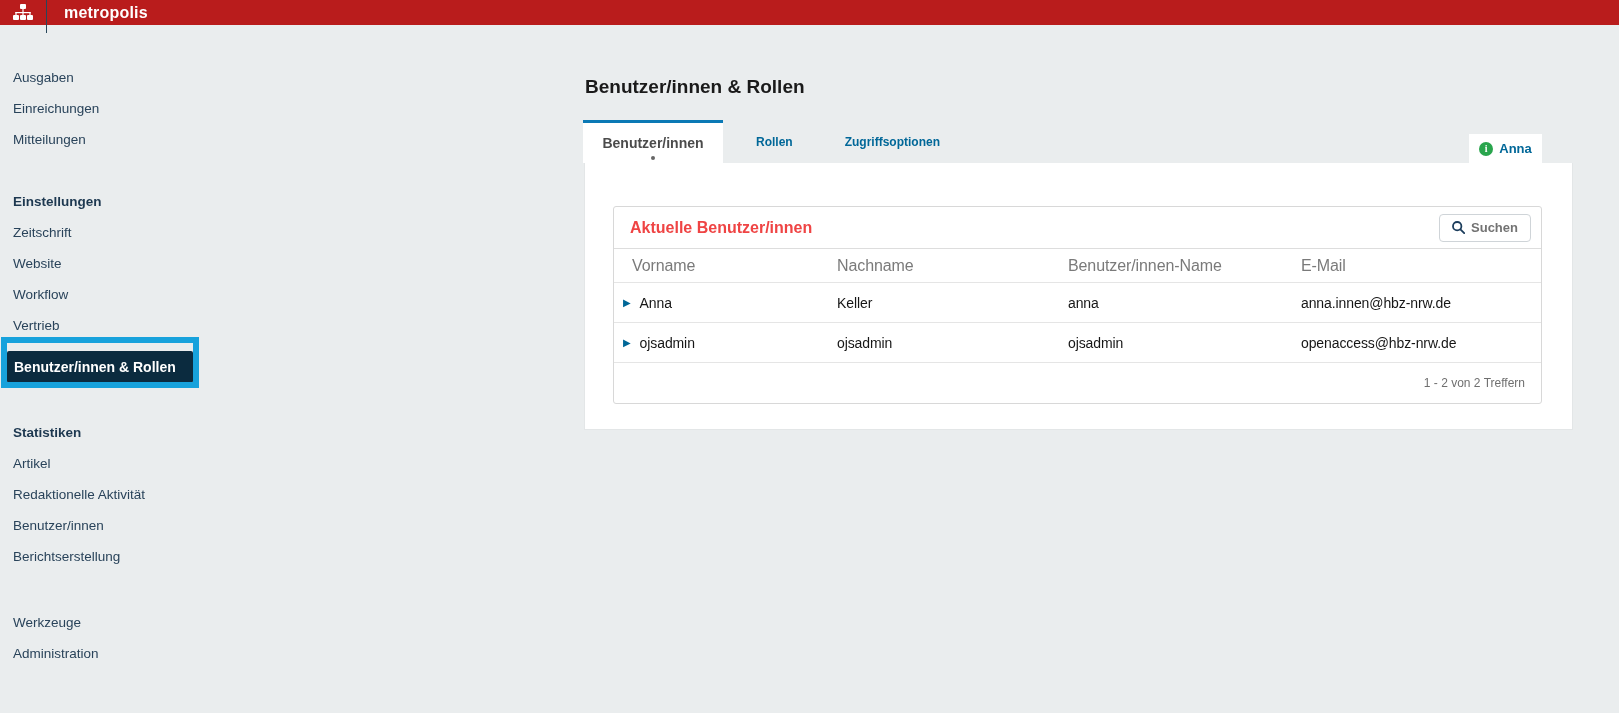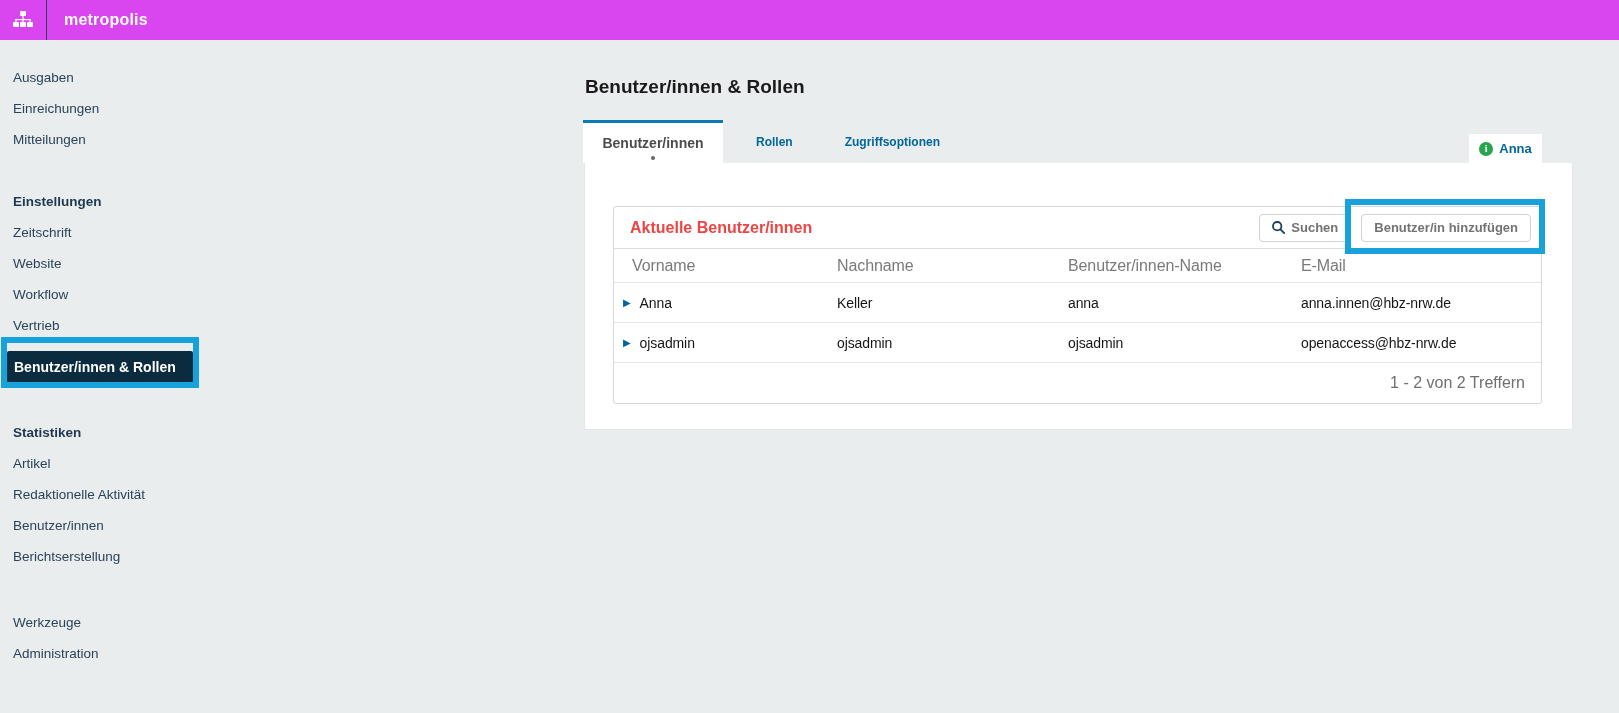--- a/index.html
+++ b/index.html
@@ -1,21 +1,21 @@
 <!DOCTYPE html>
 <html><head>
 <meta charset="utf-8">
 <style>
   * { margin:0; padding:0; box-sizing:border-box; }
   html,body { width:1619px; height:713px; }
   body { font-family:"Liberation Sans", sans-serif; }
   .stage { position:relative; width:1619px; height:713px; background:#eaedee; overflow:hidden; }
 
   
-  .topbar { position:absolute; left:0; top:0; width:1619px; height:40px; background:#d946ef; display:flex; align-items:center; }
+  .topbar { position:absolute; left:0; top:0; width:1619px; height:25px; background:#b91c1c; display:flex; align-items:center; }
   .topbar-iconcell { width:47px; height:40px; display:flex; align-items:center; justify-content:center; border-right:1px solid #28465a; }
   .brand { color:#ffffff; font-weight:bold; font-size:16px; margin-left:17px; letter-spacing:.2px; }
 
   
   .sidebar { position:absolute; left:7px; top:62px; width:220px; color:#29435a; font-size:13.5px; }
   .side-item { height:31px; line-height:31px; padding-left:6px; cursor:pointer; white-space:nowrap; }
   .side-head { font-weight:bold; color:#1d3850; }
   .gap31 { height:31px; } .gap10 { height:10px; } .gap34 { height:34px; } .gap35 { height:35px; }
   .chipwrap { position:relative; width:186px; }
   .side-chip { position:relative; height:32px; line-height:32px; background:#0b2b3f; color:#ffffff; font-weight:bold; border-radius:2px; padding-left:7px; width:186px; font-size:14px; }
@@ -45,21 +45,21 @@
   .btn { height:28px; background:#ffffff; border:1px solid #cfd4d8; border-radius:4px; color:#737373; font-weight:bold; font-size:13px; display:flex; align-items:center; padding:0 12px; gap:6px; cursor:pointer; font-family:"Liberation Sans", sans-serif; }
   .addwrap { position:relative; margin-left:10px; }
   .ann-add { left:-16px; right:-14px; top:-15px; bottom:-12px; }
 
   .trow { display:grid; grid-template-columns:205px 231px 233px 1fr; align-items:center; }
   .thead { height:34px; color:#7a7a7a; font-size:16px; border-bottom:1px solid #e5e5e5; letter-spacing:-.1px; }
   .tdata { height:40px; font-size:14px; color:#161616; border-bottom:1px solid #e5e5e5; letter-spacing:-.1px; cursor:pointer; }
   .tcell { padding-left:18px; white-space:nowrap; overflow:hidden; }
   .firstcell { display:flex; align-items:center; gap:9px; padding-left:9px; }
   .row-arrow { color:#006798; font-size:10px; }
-  .grid-footer { height:39px; display:flex; align-items:center; justify-content:flex-end; padding-right:16px; color:#6f6f6f; font-size:16px; }
+  .grid-footer { height:39px; display:flex; align-items:center; justify-content:flex-end; padding-right:16px; color:#6f6f6f; font-size:12px; }
 
   svg { display:block; }
 </style>
 </head>
 <body>
 
 <div class="stage">
 
   <div class="topbar">
     <div class="topbar-iconcell">
@@ -132,26 +132,20 @@
       <div class="btns">
         <button class="btn">
           <span>
             <svg width="13" height="13" viewBox="0 0 13 13">
               <circle cx="5.2" cy="5.2" r="4.2" fill="none" stroke="#1c3d5c" stroke-width="1.8"></circle>
               <line x1="8.4" y1="8.4" x2="12.2" y2="12.2" stroke="#1c3d5c" stroke-width="1.8" stroke-linecap="round"></line>
             </svg>
           </span>
           <span>Suchen</span>
         </button>
-        <span class="addwrap">
-          <button class="btn">
-            <span>Benutzer/in hinzufügen</span>
-          </button>
-          <span class="ann ann-add"></span>
-        </span>
       </div>
     </div>
 
     <div class="trow thead">
       <div class="tcell">Vorname</div>
       <div class="tcell">Nachname</div>
       <div class="tcell">Benutzer/innen-Name</div>
       <div class="tcell">E-Mail</div>
     </div>
 

